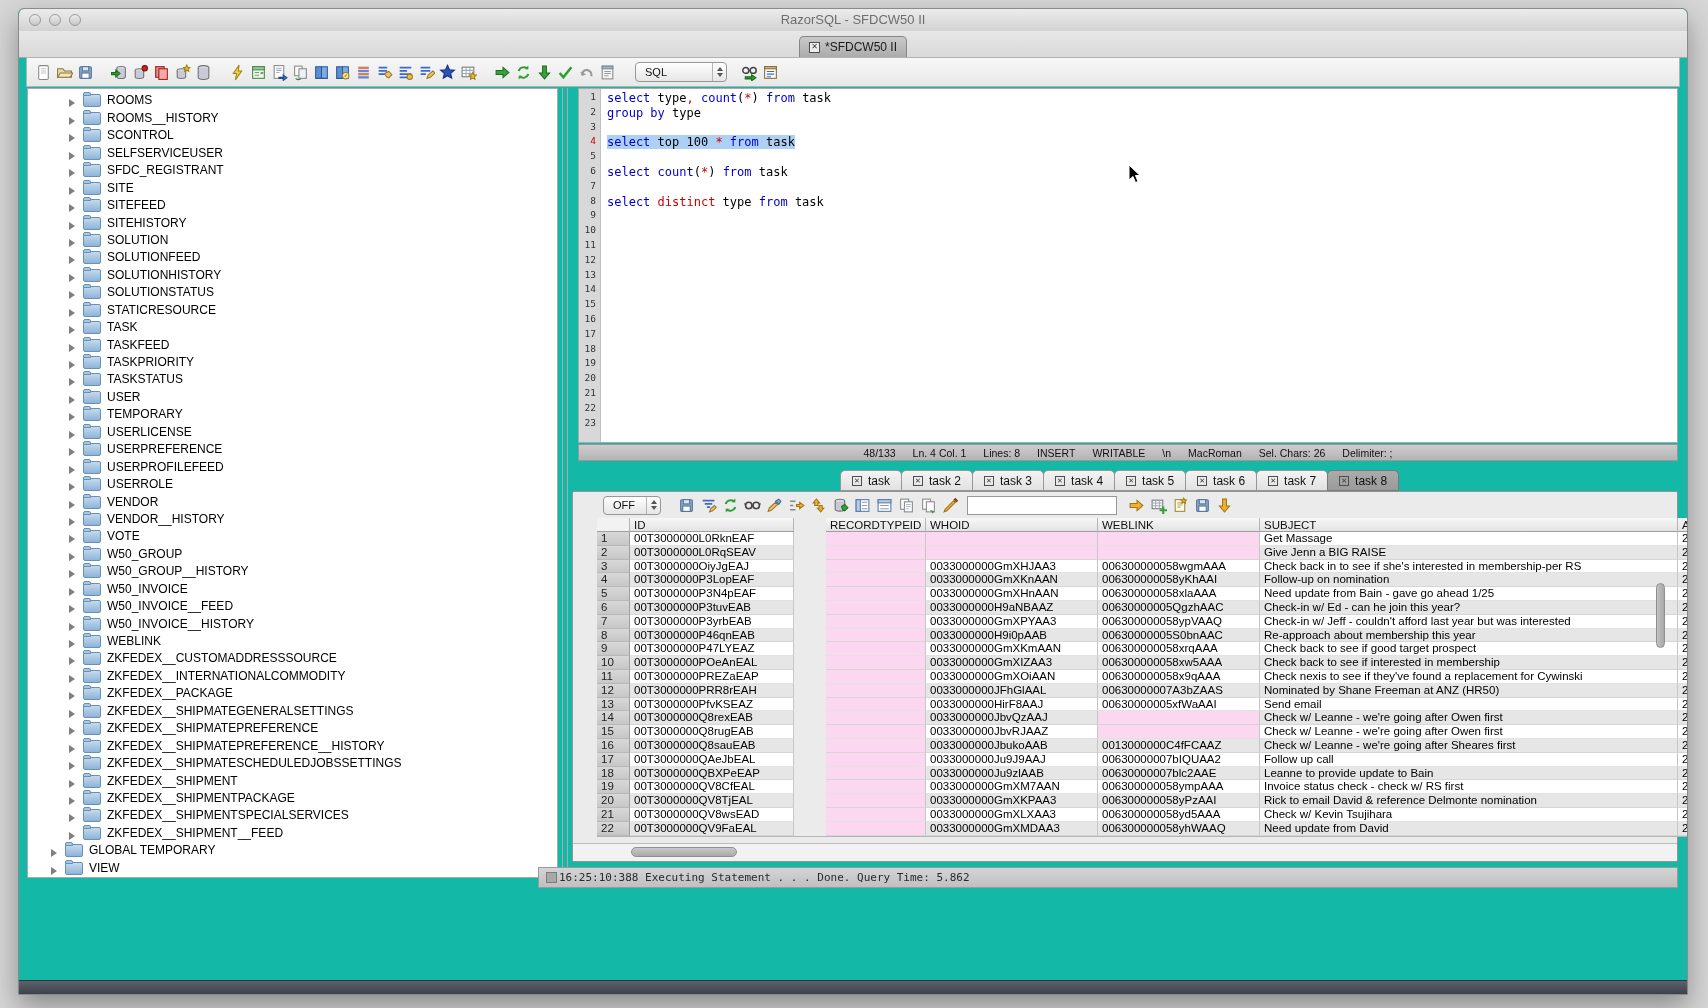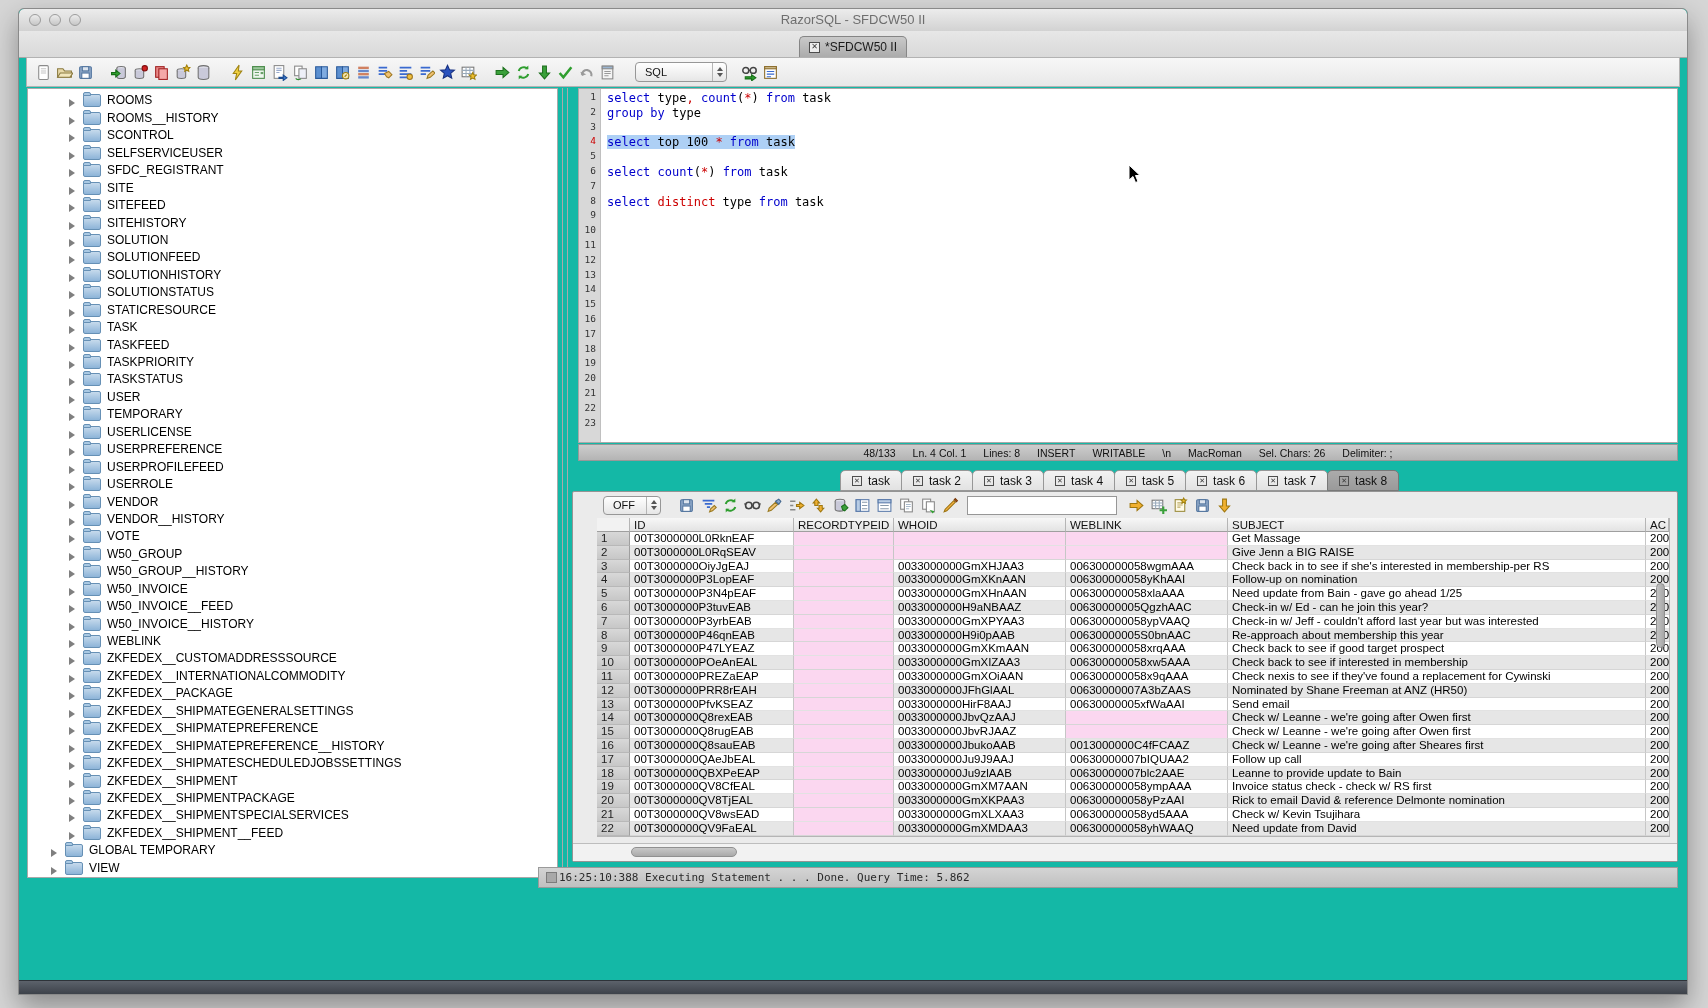--- a/index.html
+++ b/index.html
@@ -54,21 +54,21 @@
   
   .result{position:absolute;left:553px;top:482px;width:1106px;height:371px;background:#ebebeb;border:1px solid #949494;border-radius:2px;box-sizing:border-box;}
   .res-toolbar{position:absolute;left:0;top:0;right:0;height:26px;display:flex;align-items:center;padding-left:30px;}
   .res-toolbar .tb-icon{width:22px;height:22px;}
   .off-select{width:58px;height:19px;margin-right:14px;}
   .search-input{width:142px;height:17px;border:1px solid #979797;background:#fff;margin:0 8px 0 6px;font-size:11px;padding:0 3px;}
   
   .dtable{position:absolute;left:24px;top:26px;}
   .dt-row{display:flex;}
   .dt-c{box-sizing:border-box;border-right:1px solid #c6c6c6;padding-left:4px;font-size:11.5px;white-space:nowrap;overflow:hidden;flex:none;}
-  .w0{width:33px;}.w1{width:164px;}.w2{width:100px;}.w3{width:172px;}.w4{width:162px;}.w5{width:418px;}.w6{width:23px;border-right:none;}
+  .w0{width:33px;}.w1{width:164px;}.w2{width:100px;margin-left:32px;}.w3{width:172px;}.w4{width:162px;}.w5{width:418px;}.w6{width:23px;border-right:none;}
   .dt-head .dt-c{height:14px;line-height:14px;background:linear-gradient(#f7f7f7,#e3e3e3);border-bottom:1px solid #9f9f9f;border-right:1px solid #b5b5b5;color:#111;}
   .dt-head .w0{background:#f2f2f2;}
   .dt-body .dt-c{height:13.8px;line-height:13.8px;}
   .rownum{background:linear-gradient(#d8d8d8,#c7c7c7);border-right:1px solid #9f9f9f;border-bottom:1px solid #b8b8b8;color:#222;}
   .row-odd .cell{background:#fff;border-bottom:1px solid #e2e2e2;}
   .row-even .cell{background:#e6e6e6;border-bottom:1px solid #d6d6d6;}
   .cell.null{background:#fbd7f0 !important;}
   .dtable{border-bottom:1px solid #b5b5b5;border-right:1px solid #b5b5b5;}
   
   .vscroll-thumb{position:absolute;left:1083px;top:91px;width:9px;height:65px;border-radius:5px;background:linear-gradient(90deg,#c2c2c2,#a8a8a8);border:1px solid #8f8f8f;box-sizing:border-box;}

